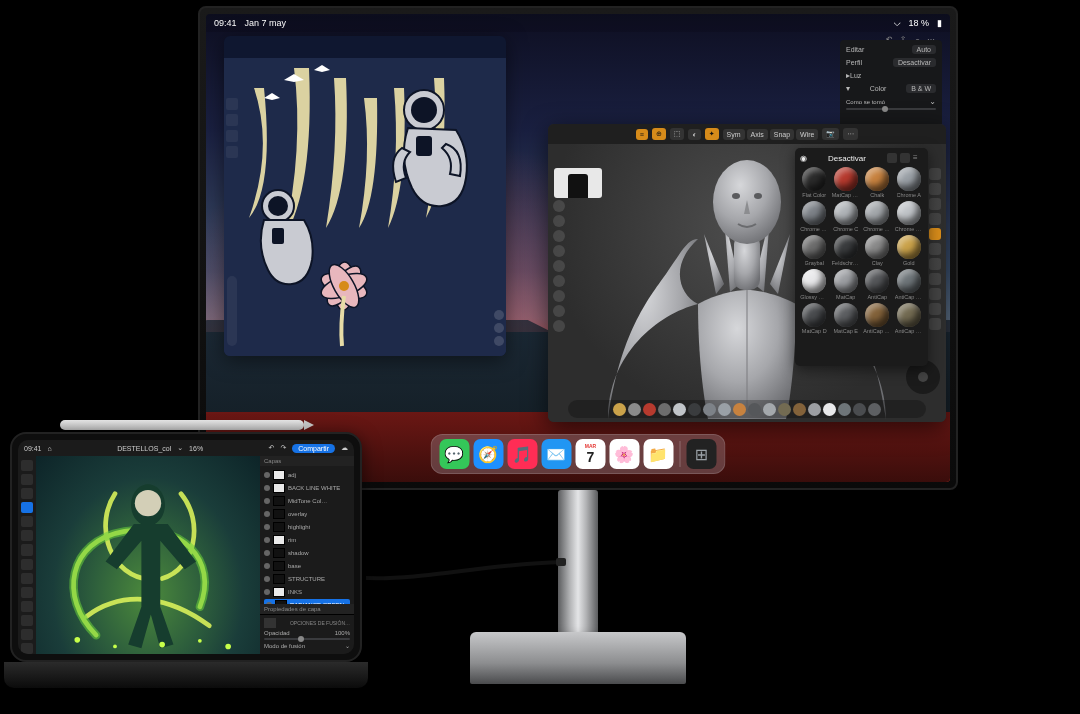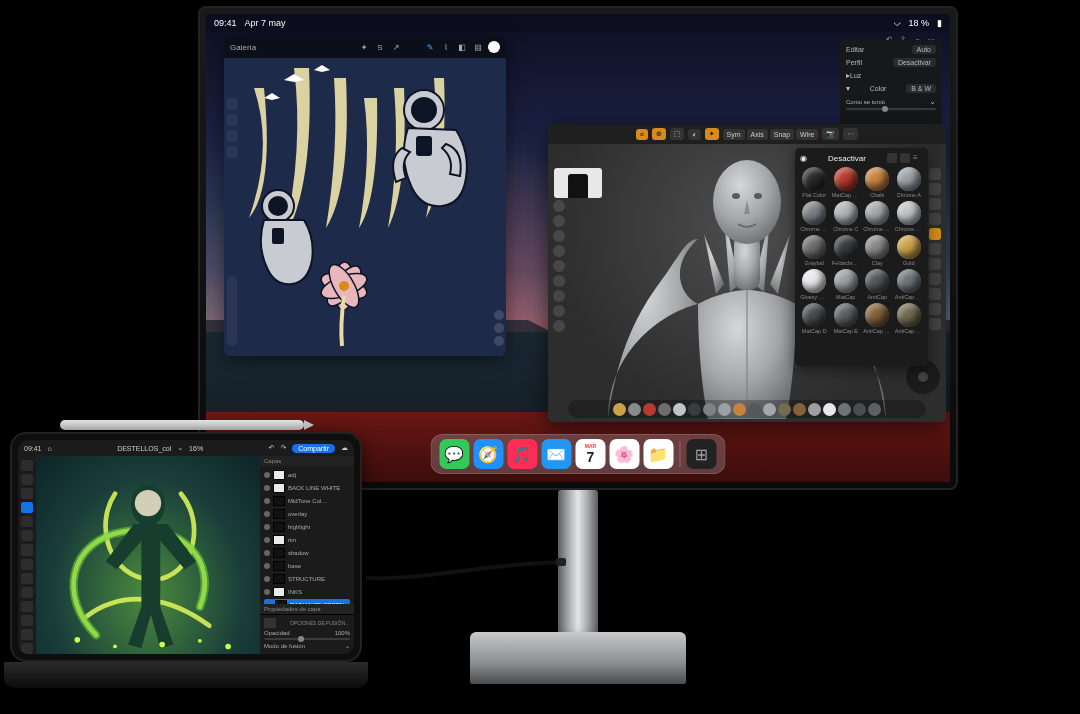--- a/index.html
+++ b/index.html
@@ -357,21 +357,21 @@
 <div class="monitor">
   <div class="monitor-screen">
 
     <div class="mountains"></div>
     <div class="lake"></div>
     <div class="foreground"></div>
 
     <div class="menubar">
       <div class="left">
         <span>09:41</span>
-        <span>Apr 7 may</span>
+        <span>Jan 7 may</span>
       </div>
       <div class="right">
         <span>⌵</span>
         <span>18 %</span>
         <span>▮</span>
       </div>
     </div>
 
     <div class="lr-titlebar">
       <span class="lr-back">‹</span>
@@ -405,34 +405,20 @@
       <div>
         <div class="lr-row" style="font-size:6px;">
           <span>Como se tomó</span>
           <span class="lr-chev">⌄</span>
         </div>
         <div class="lr-slider"></div>
       </div>
     </div>
 
     <div class="procreate-win">
-      <div class="procreate-top">
-        <span>Galería</span>
-        <div class="tools-r">
-          <span>✦</span>
-          <span>S</span>
-          <span>↗</span>
-          <span style="width:14px"></span>
-          <span style="color:#39a0ff">✎</span>
-          <span>⌇</span>
-          <span>◧</span>
-          <span>▤</span>
-          <span style="width:12px;height:12px;border-radius:50%;background:#fff;display:inline-block"></span>
-        </div>
-      </div>
       <div class="procreate-canvas">
         <div class="astro-art">
           <svg viewBox="0 0 282 298" xmlns="http://www.w3.org/2000/svg">
             <rect width="282" height="298" fill="#1e2a4a"></rect>
 
             <g fill="#e6dba6" opacity=".95">
               <path d="M30 30 q20 60 -5 130 q25 -30 15 -130z"></path>
               <path d="M70 10 q10 80 -10 170 q30 -50 25 -170z"></path>
               <path d="M110 20 q5 70 -8 150 q25 -40 20 -150z"></path>
               <path d="M140 40 q8 60 -5 130 q20 -30 18 -130z"></path>

